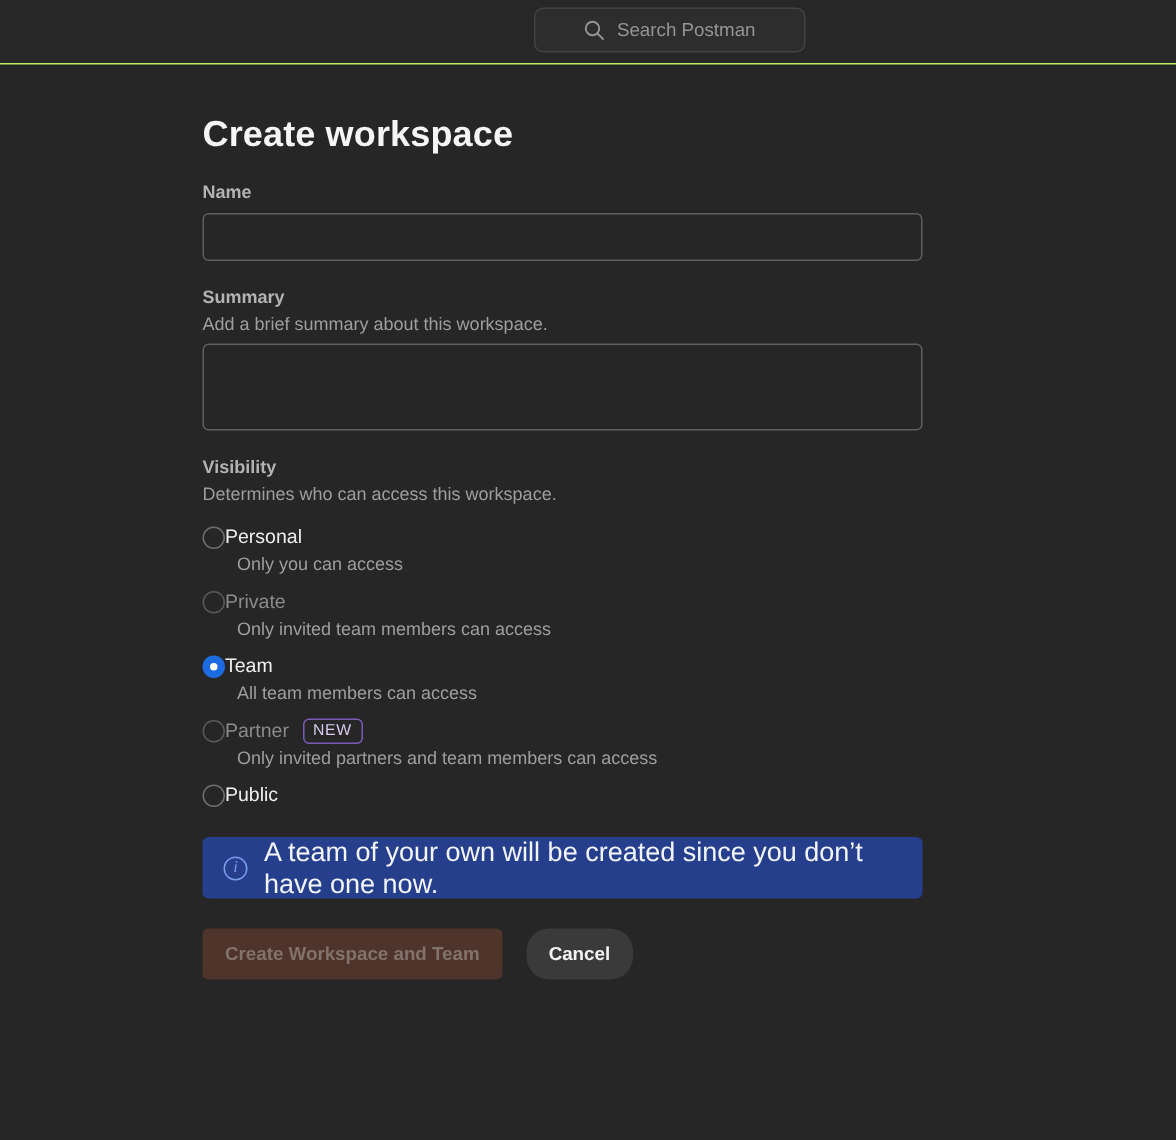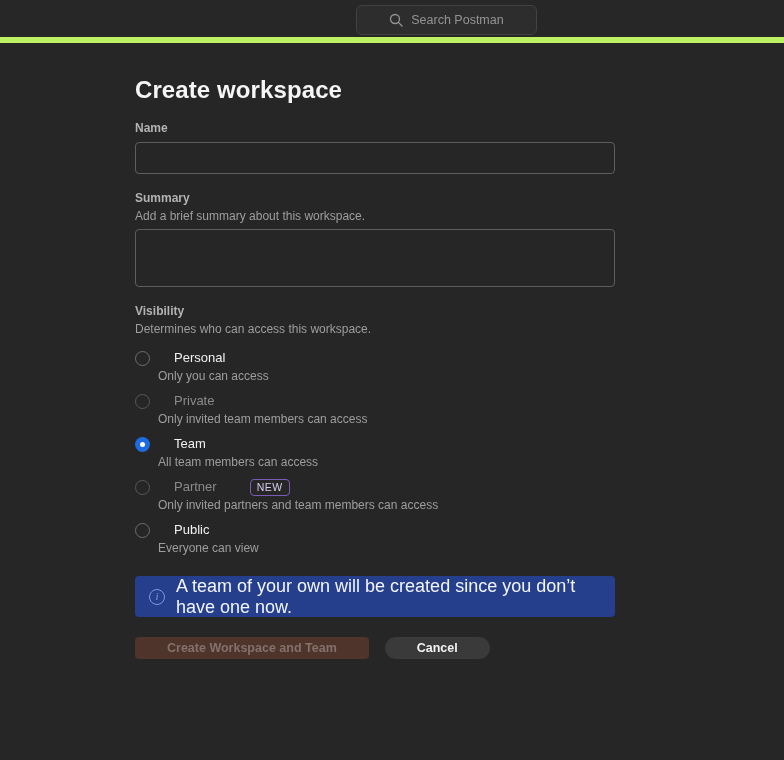--- a/index.html
+++ b/index.html
@@ -8,21 +8,21 @@
     background: #262626;
     font-family: "Liberation Sans", "DejaVu Sans", sans-serif;
     color: #f0f0f0;
     position: relative;
   }
 
   
   .topbar {
     height: 43px;
     background: #272727;
-    border-bottom: 6px solid #bef264;
+    border-bottom: 1px solid #bef264;
     position: relative;
   }
   .searchbox {
     position: absolute;
     left: 356px; top: 5px;
     width: 181px; height: 30px;
     background: #2d2d2d;
     border: 1px solid #424242;
     border-radius: 6px;
     display: flex; align-items: center; justify-content: center;
@@ -71,21 +71,21 @@
   textarea.text-input {
     height: 58px;
     margin-top: 5px;
     resize: none;
     padding-top: 6px;
   }
 
   
   .options { margin-top: 13px; }
   .option { margin-bottom: 9px; }
-  .option-row { display: flex; align-items: center; gap: 24px; height: 16px; cursor: pointer; }
+  .option-row { display: flex; align-items: center; gap: 0; height: 16px; cursor: pointer; }
   .radio {
     width: 15px; height: 15px;
     border-radius: 50%;
     border: 1px solid #6e6e6e;
     flex: 0 0 15px;
     position: relative;
   }
   .radio.checked {
     border: none;
     background: #1c6be0;
@@ -143,27 +143,27 @@
     display: flex; align-items: center; justify-content: center;
     flex: 0 0 16px;
     line-height: 1;
     padding-bottom: 1px;
   }
   .banner-text { font-size: 18px; color: #f2f5fd; }
 
   
   .actions { margin-top: 20px; display: flex; gap: 16px; }
   .btn {
-    height: 22px;
+    height: 34px;
     border: none;
     border-radius: 4px;
     font-family: inherit;
     font-size: 12.5px;
     font-weight: 600;
-    padding: 0 32px;
+    padding: 0 15px;
     display: inline-flex; align-items: center;
   }
   .btn-primary-disabled {
     background: #4e342b;
     color: #82726b;
     cursor: default;
   }
   .btn-secondary {
     background: #3a3a3a;
     color: #f3f3f3;
@@ -233,21 +233,20 @@
         <span class="badge-new">NEW</span>
       </div>
       <div class="option-desc">Only invited partners and team members can access</div>
     </div>
 
     <div class="option">
       <div class="option-row">
         <span class="radio"></span>
         <span class="option-label">Public</span>
       </div>
-      <div class="option-desc">Everyone can view</div>
     </div>
 
   </div>
 
   <div class="banner">
     <span class="info-icon">i</span>
     <span class="banner-text">A team of your own will be created since you don’t have one now.</span>
   </div>
 
   <div class="actions">

